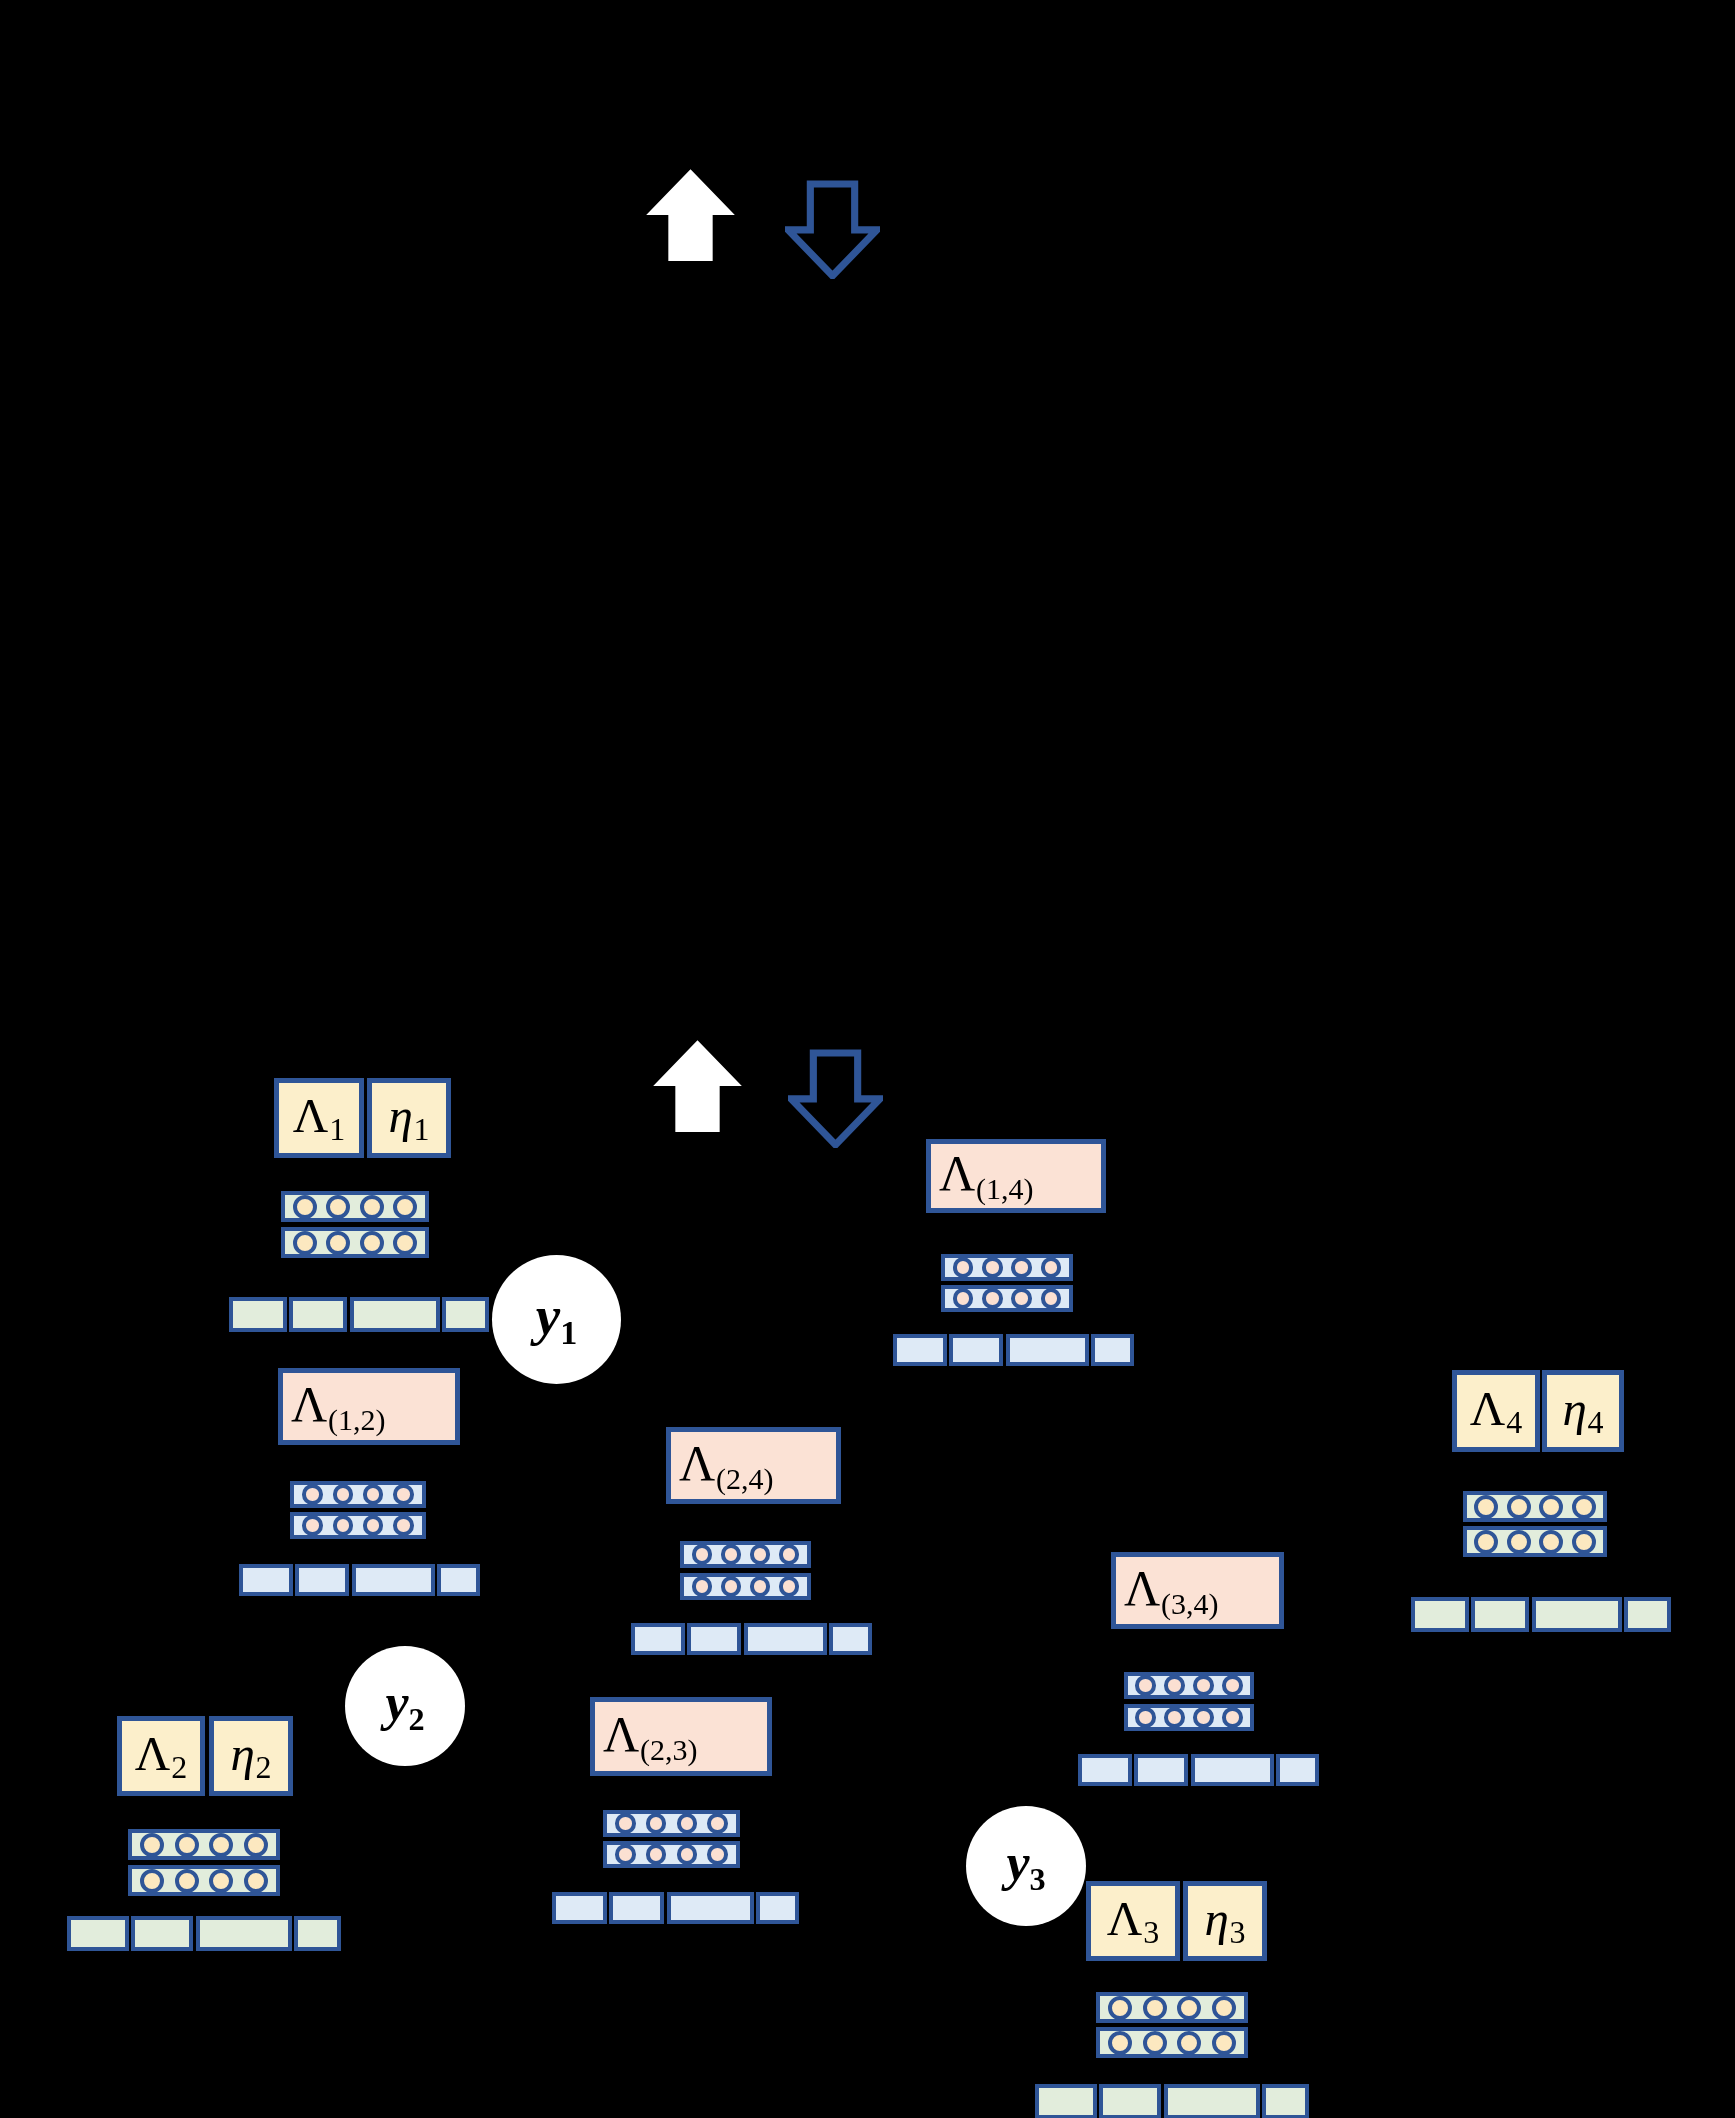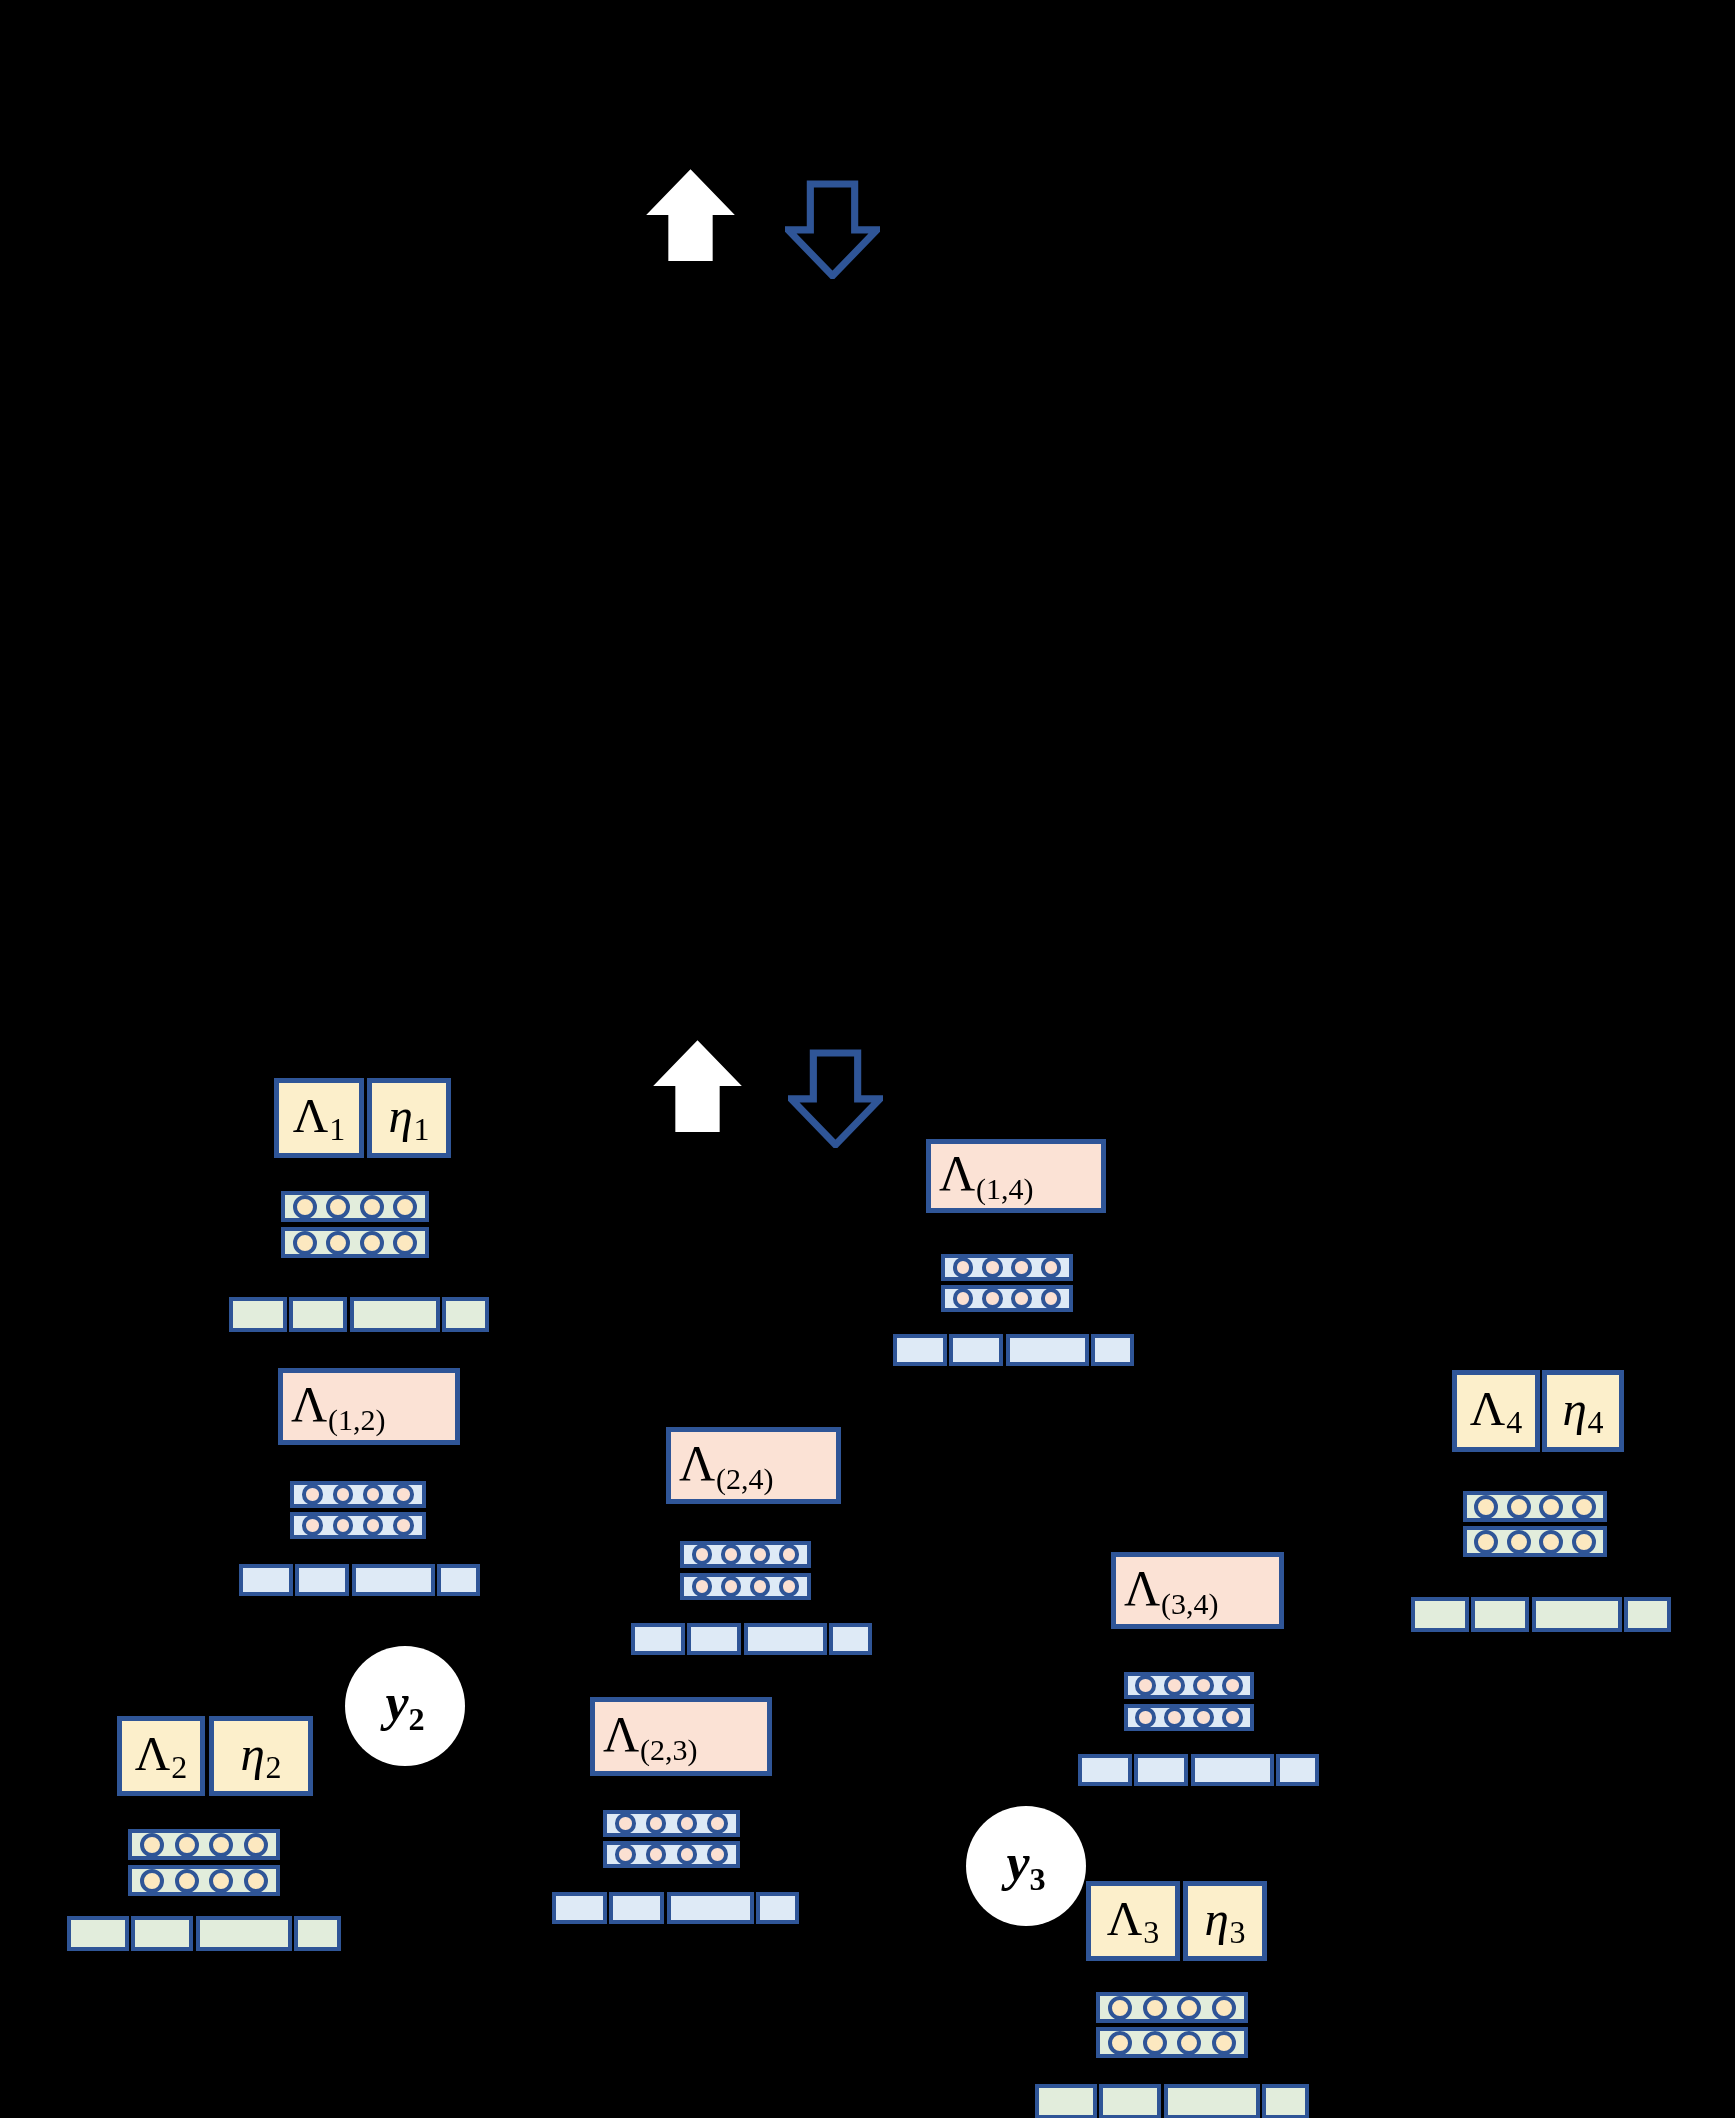--- a/index.html
+++ b/index.html
@@ -147,20 +147,25 @@
     <span class="dot cream" style="width:24px;height:24px;"></span>
     <span class="dot cream" style="width:24px;height:24px;"></span>
   </div>
   <div class="segbar" style="left:229px;top:1297px;">
     <span class="seg green" style="width:58px;height:35px;"></span>
     <span class="seg green" style="width:58px;height:35px;"></span>
     <span class="seg green" style="width:90px;height:35px;"></span>
     <span class="seg green" style="width:47px;height:35px;"></span>
   </div>
 
+  <div class="ycircle" style="left:492px;top:1255px;width:129px;height:129px;font-size:55px;">
+    <span>
+      <span>y</span><span class="sub">1</span>
+    </span>
+  </div>
 
   <div class="edgebox" style="left:926px;top:1139px;width:180px;height:74px;">
     <span class="mathlbl">
       <span>Λ</span><span class="sub">(1,4)</span>
     </span>
   </div>
   <div class="dotbar blue" style="left:941px;top:1254px;width:132px;height:27px;">
     <span class="dot peach" style="width:20.5px;height:20.5px;"></span>
     <span class="dot peach" style="width:20.5px;height:20.5px;"></span>
     <span class="dot peach" style="width:20.5px;height:20.5px;"></span>
@@ -279,21 +284,21 @@
     <span class="seg blue" style="width:54px;height:32px;"></span>
     <span class="seg blue" style="width:83px;height:32px;"></span>
     <span class="seg blue" style="width:43px;height:32px;"></span>
   </div>
 
   <div class="sqbox" style="left:117px;top:1716px;width:88px;height:80px;">
     <span class="mathlbl">
       <span>Λ</span><span class="sub">2</span>
     </span>
   </div>
-  <div class="sqbox" style="left:209px;top:1716px;width:104px;height:80px;">
+  <div class="sqbox" style="left:209px;top:1716px;width:84px;height:80px;">
     <span class="mathlbl">
       <span class="ital">η</span><span class="sub">2</span>
     </span>
   </div>
   <div class="dotbar green" style="left:128px;top:1829px;width:152px;height:31px;">
     <span class="dot cream" style="width:24px;height:24px;"></span>
     <span class="dot cream" style="width:24px;height:24px;"></span>
     <span class="dot cream" style="width:24px;height:24px;"></span>
     <span class="dot cream" style="width:24px;height:24px;"></span>
   </div>

